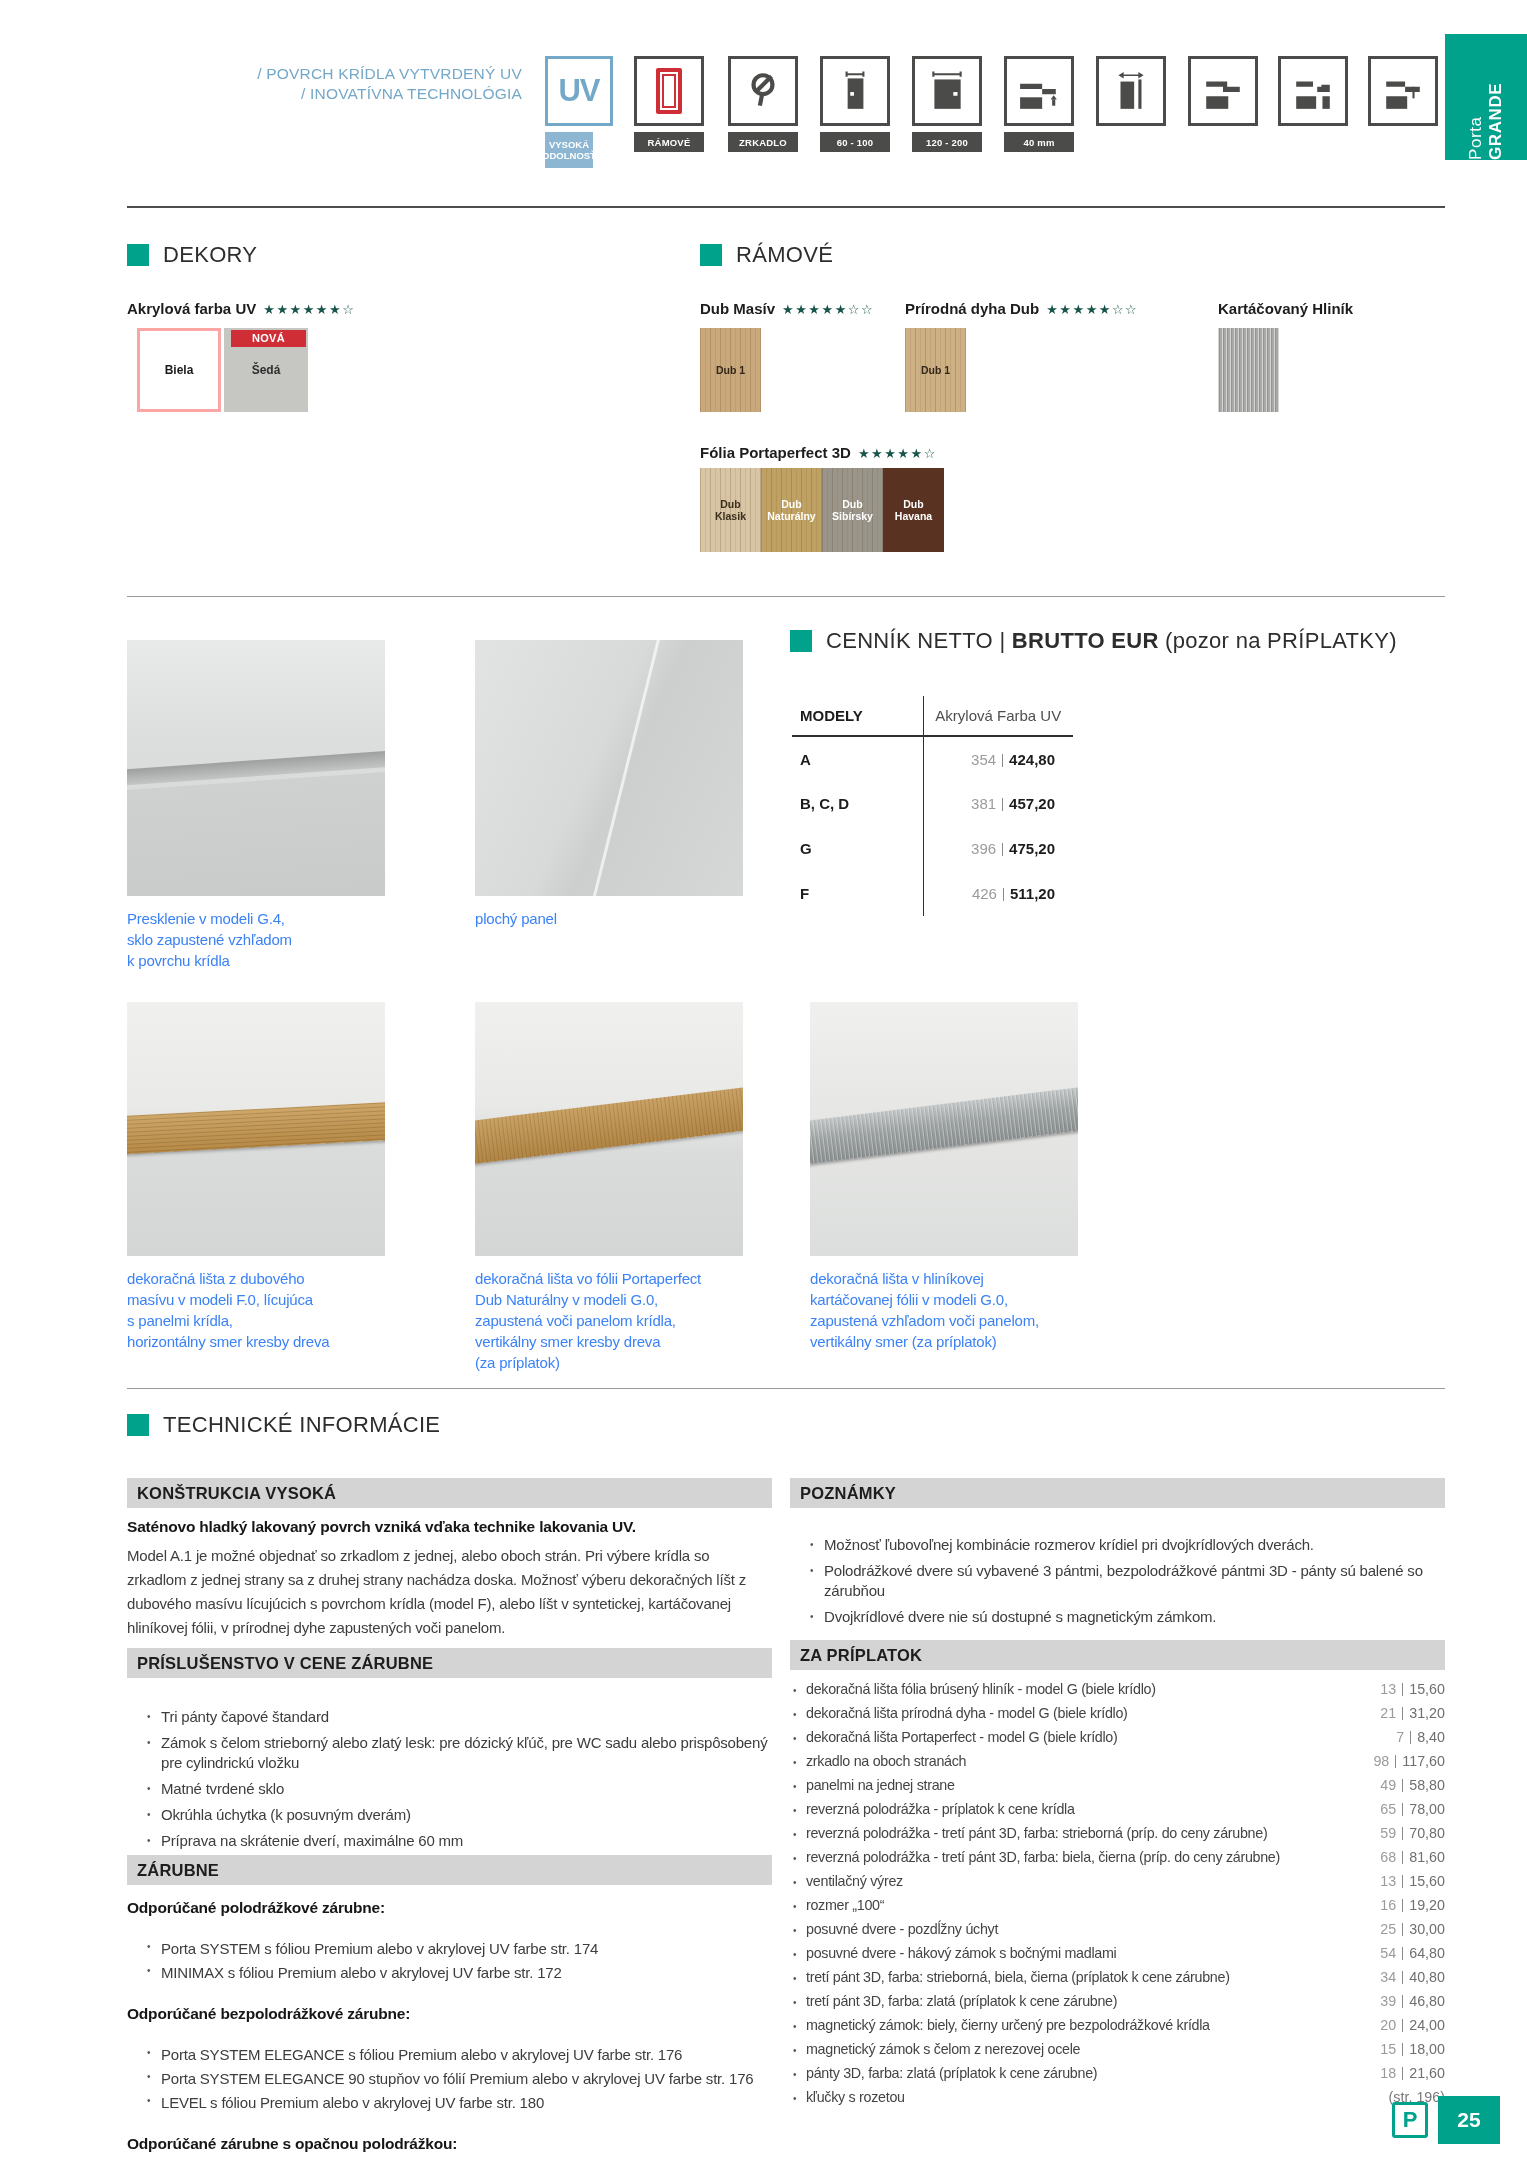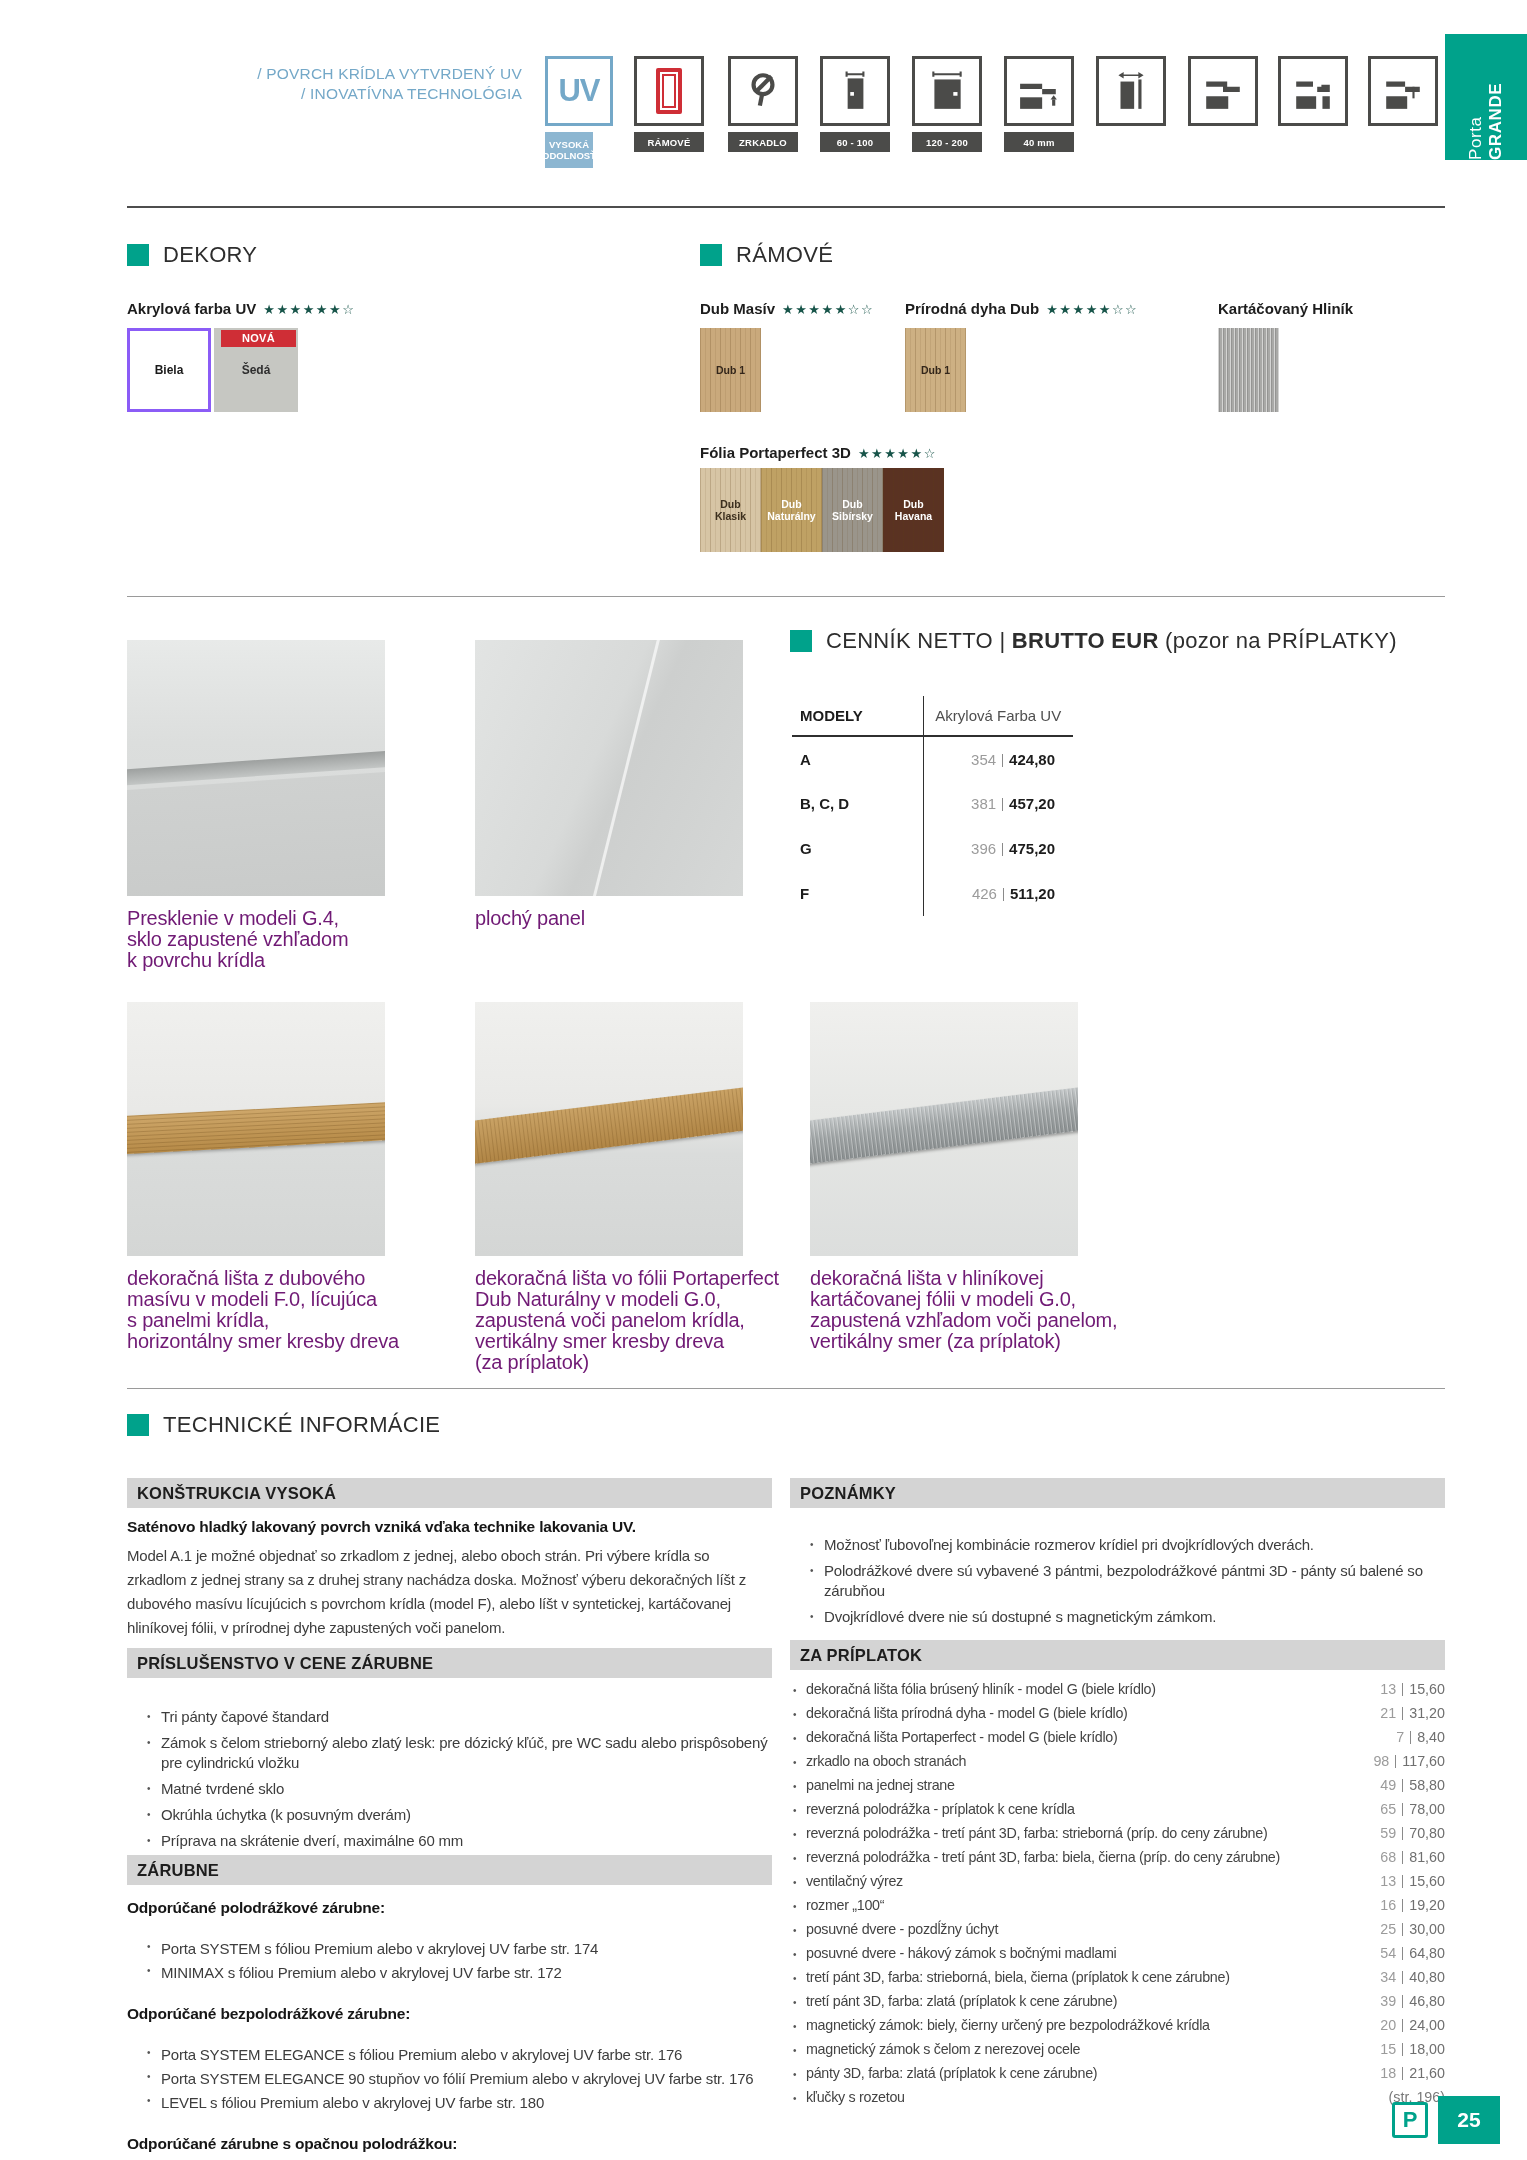--- a/index.html
+++ b/index.html
@@ -45,21 +45,21 @@
   .sec-cennik{left:790px;top:628px;}
   .sec-tech{left:127px;top:1412px;}
 
   
   .grp-label{position:absolute;font-size:15px;font-weight:bold;color:#1d1d1d;white-space:nowrap;}
   .stars{color:var(--star);font-size:13px;letter-spacing:1.5px;margin-left:7px;font-weight:normal;}
   .sw-row{position:absolute;display:flex;}
   .swatch{width:84px;height:84px;display:flex;align-items:center;justify-content:center;text-align:center;
           font-size:12px;font-weight:bold;position:relative;white-space:pre-line;line-height:13px;}
   .sw-small .swatch{width:61px;font-size:10.5px;line-height:12px;}
-  .framed{border:3px solid #8b5cf6;}
+  .framed{border:3px solid #fca5a5;margin-left:10px;}
   .badge{position:absolute;top:2px;right:2px;background:var(--red);color:#fff;font-size:11px;
          font-weight:bold;padding:2px 21px;letter-spacing:.3px;}
   .swr-dekory{left:127px;top:328px;gap:3px;}
   .gl-dekory{left:127px;top:300px;}
   .gl-r1{left:700px;top:300px;}  .swr-r1{left:700px;top:328px;}
   .gl-r2{left:905px;top:300px;}  .swr-r2{left:905px;top:328px;}
   .gl-r3{left:1218px;top:300px;} .swr-r3{left:1218px;top:328px;}
   .gl-r4{left:700px;top:444px;}  .swr-r4{left:700px;top:468px;}
 
   
@@ -90,21 +90,21 @@
         box-shadow:0 2px 3px rgba(0,0,0,.25);
         background:repeating-linear-gradient(180deg,rgba(99,64,18,.25) 0 1px,rgba(255,255,255,0) 1px 4px),linear-gradient(180deg,#cea76a,#b68a47);}
   .figD{left:475px;top:1002px;width:268px;height:254px;background:linear-gradient(180deg,#f0f0ee 0%,#e9e9e7 40%,#dadcdb 60%,#d4d6d5 100%);}
   .figD .wood{position:absolute;left:-16px;width:302px;top:40%;height:17%;transform:rotate(-7deg);
         box-shadow:0 2px 3px rgba(0,0,0,.25);
         background:repeating-linear-gradient(90deg,rgba(99,64,18,.22) 0 1px,rgba(255,255,255,0) 1px 4px),linear-gradient(180deg,#c9a265,#b08545);}
   .figE{left:810px;top:1002px;width:268px;height:254px;background:linear-gradient(180deg,#f0f0ee 0%,#e6e7e5 45%,#dcdedd 100%);}
   .figE .alu{position:absolute;left:-16px;width:302px;top:40%;height:17%;transform:rotate(-7deg);
         box-shadow:0 2px 3px rgba(0,0,0,.3);
         background:repeating-linear-gradient(90deg,rgba(255,255,255,.35) 0 1px,rgba(0,0,0,.08) 1px 2px,rgba(255,255,255,0) 2px 4px),linear-gradient(180deg,#c3c7c8,#9fa4a5 45%,#8a8f90);}
-  .cap{position:absolute;font-size:20px;line-height:21px;color:#701a75;white-space:pre-line;letter-spacing:-.2px;}
+  .cap{position:absolute;font-size:15px;line-height:21px;color:#3b82f6;white-space:pre-line;letter-spacing:-.2px;}
   .capA{left:127px;top:908px;} .capB{left:475px;top:908px;}
   .capC{left:127px;top:1268px;} .capD{left:475px;top:1268px;} .capE{left:810px;top:1268px;}
 
   
   .bar{position:absolute;background:var(--bar);height:30px;display:flex;align-items:center;
        padding:0 10px;font-weight:bold;font-size:16.5px;color:#1d1d1d;letter-spacing:.2px;}
   .bar-konstrukcia{left:127px;top:1478px;width:645px;}
   .bar-prislusenstvo{left:127px;top:1648px;width:645px;}
   .bar-zarubne{left:127px;top:1855px;width:645px;}
   .bar-poznamky{left:790px;top:1478px;width:655px;}

